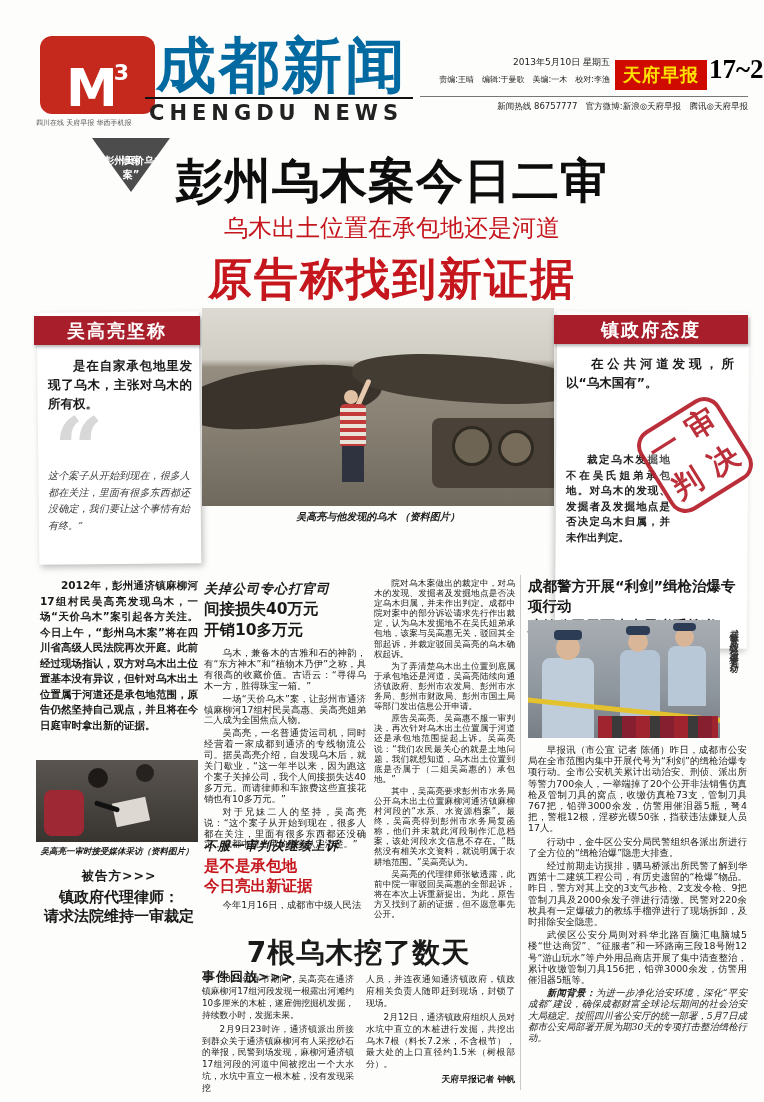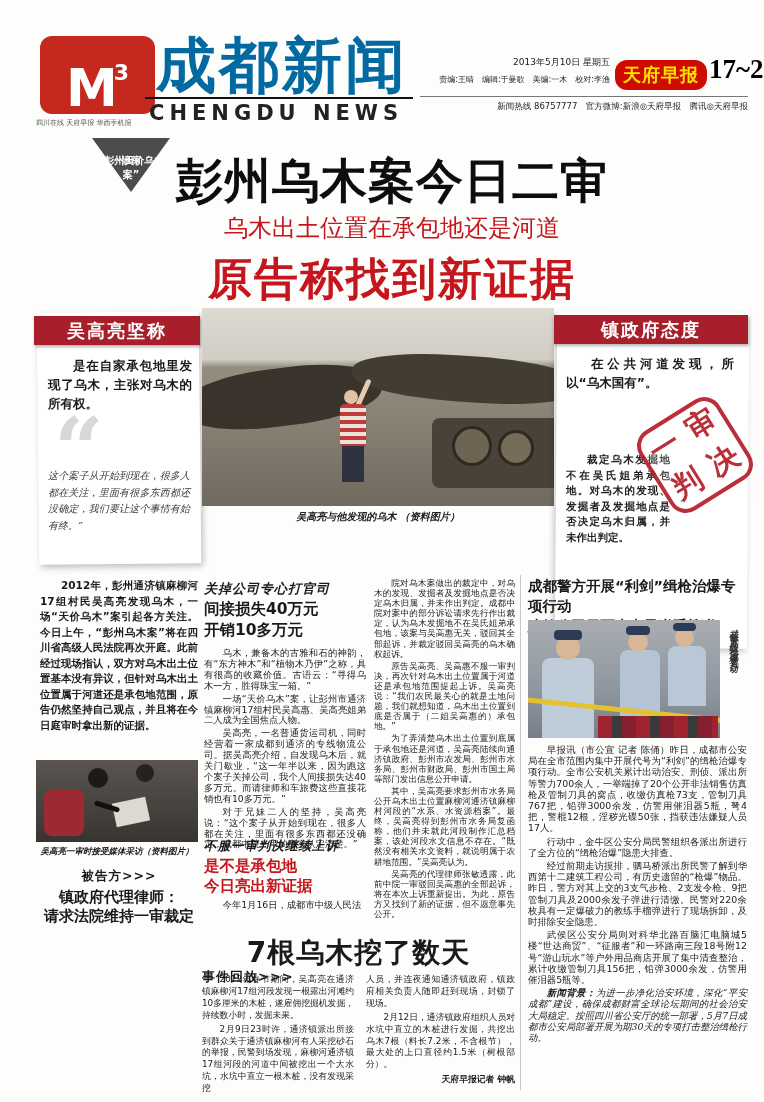--- a/index.html
+++ b/index.html
@@ -16,21 +16,21 @@
   #logo{left:40px;top:36px;width:115px;height:78px;background:#c5281c;border-radius:12px;
         color:#fff;text-align:center;line-height:74px;font-weight:900;font-size:52px;}
   #logo sup{font-size:22px;vertical-align:26px;margin-left:-4px;}
   #logo-sub{left:36px;top:118px;width:120px;font-size:7px;color:#555;letter-spacing:0px;}
   #sec-title{left:156px;top:26px;width:290px;font-size:60px;font-weight:600;letter-spacing:3px;color:#0369a1;}
   #sec-rule{left:145px;top:97px;width:268px;height:2px;background:#111;}
   #sec-en{left:149px;top:101px;font-size:21px;letter-spacing:5px;color:#222;font-weight:600;}
   #meta-date{left:420px;top:56px;width:190px;font-size:9px;color:#222;text-align:right;}
   #meta-staff{left:380px;top:74px;width:230px;font-size:8px;color:#222;text-align:right;}
   #paper-box{left:615px;top:60px;width:92px;height:30px;background:#cf0a00;color:#ffe100;
-             font-weight:900;font-size:18px;text-align:center;line-height:30px;letter-spacing:1px;border-radius:12px;}
+             font-weight:900;font-size:18px;text-align:center;line-height:30px;letter-spacing:1px;}
   #page-range{left:660px;top:54px;width:90px;font-size:30px;font-weight:700;color:#000;text-align:left;left:710px;width:52px;font-size:27px;left:709px;}
   #meta-rule{left:420px;top:96px;width:328px;height:1px;background:#777;}
   #meta-hotline{left:420px;top:101px;width:328px;font-size:8.5px;color:#222;text-align:right;}
   
   #badge-tri{left:92px;top:138px;width:0;height:0;border-left:39px solid transparent;
              border-right:39px solid transparent;border-top:54px solid #4c4c4c;}
   #badge-t1{left:92px;top:154px;width:78px;text-align:center;color:#fff;font-size:10px;font-weight:700;}
   #badge-t2{left:92px;top:154px;width:78px;text-align:center;color:#fff;font-size:9px;font-weight:700;}
   
   #hl1{left:40px;top:150px;width:704px;text-align:center;font-size:47px;font-weight:900;
@@ -207,22 +207,22 @@
 </div>
 <div class="abs kai" id="colB-kicker2">不服一审判决继续上诉</div>
 <div class="abs" id="colB-sub2">
   <div>是不是承包地</div>
   <div>今日亮出新证据</div>
 </div>
 <div class="abs" id="colB-last">今年1月16日，成都市中级人民法</div>
 
 <div class="abs" id="colC">
   <p class="para">院对乌木案做出的裁定中，对乌木的发现、发掘者及发掘地点是否决定乌木归属，并未作出判定。成都中院对案中的部分诉讼请求先行作出裁定，认为乌木发掘地不在吴氏姐弟承包地，该案与吴高惠无关，驳回其全部起诉，并裁定驳回吴高亮的乌木确权起诉。</p>
+  <p class="para">为了弄清楚乌木出土位置到底属于承包地还是河道，吴高亮陆续向通济镇政府、彭州市农发局、彭州市水务局、彭州市财政局、彭州市国土局等部门发出信息公开申请。</p>
   <p class="para">原告吴高亮、吴高惠不服一审判决，再次针对乌木出土位置属于河道还是承包地范围提起上诉。吴高亮说：“我们农民最关心的就是土地问题，我们就想知道，乌木出土位置到底是否属于（二姐吴高惠的）承包地。”</p>
-  <p class="para">为了弄清楚乌木出土位置到底属于承包地还是河道，吴高亮陆续向通济镇政府、彭州市农发局、彭州市水务局、彭州市财政局、彭州市国土局等部门发出信息公开申请。</p>
   <p class="para">其中，吴高亮要求彭州市水务局公开乌木出土位置麻柳河通济镇麻柳村河段的“水系、水资源档案”。最终，吴高亮得到彭州市水务局复函称，他们并未就此河段制作汇总档案，该处河段水文信息不存在。“既然没有相关水文资料，就说明属于农耕地范围。”吴高亮认为。</p>
   <p class="para">吴高亮的代理律师张敏透露，此前中院一审驳回吴高惠的全部起诉，将在本次上诉重新提出。为此，原告方又找到了新的证据，但不愿意事先公开。</p>
 </div>
 
 <div class="abs" id="event-label">事件回放&gt;&gt;&gt;</div>
 <div class="abs" id="event-h">7根乌木挖了数天</div>
 <div class="abs" id="event-l">
   <p class="para">2012年春节期间，吴高亮在通济镇麻柳河17组河段发现一根露出河滩约10多厘米的木桩，遂雇佣挖掘机发掘，持续数小时，发掘未果。</p>
   <p class="para">2月9日23时许，通济镇派出所接到群众关于通济镇麻柳河有人采挖砂石的举报，民警到场发现，麻柳河通济镇17组河段的河道中间被挖出一个大水坑，水坑中直立一根木桩，没有发现采挖</p>
 </div>

